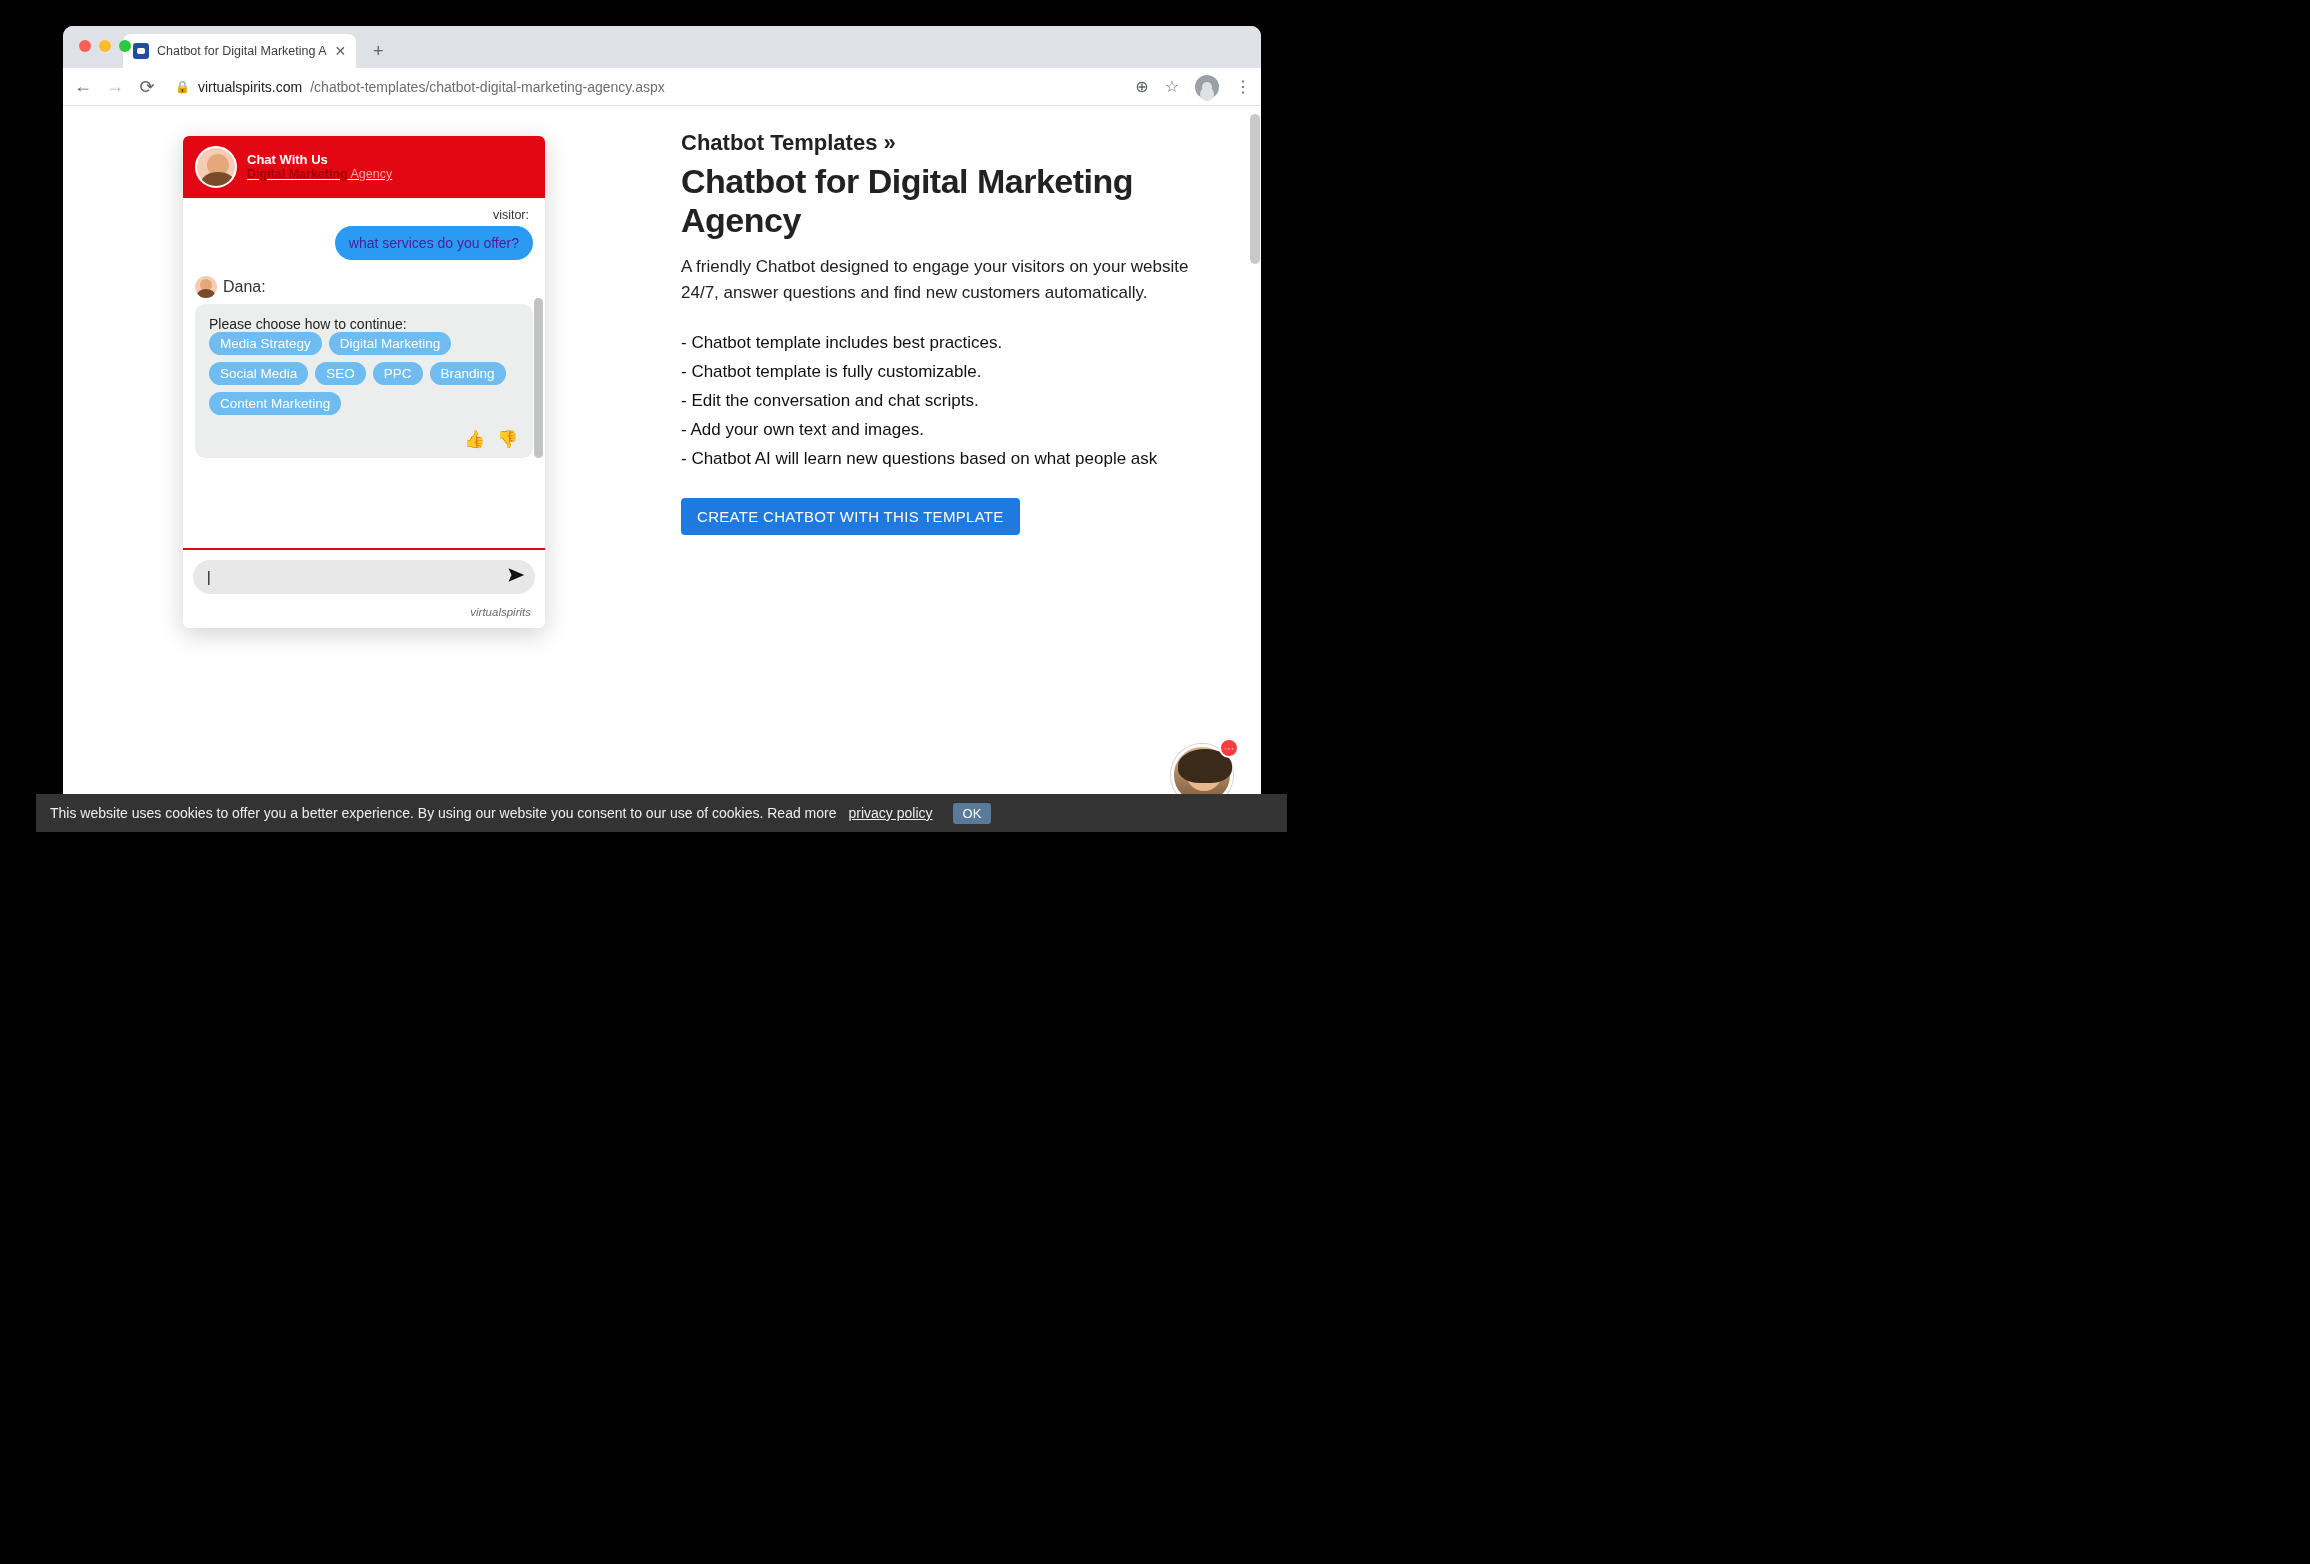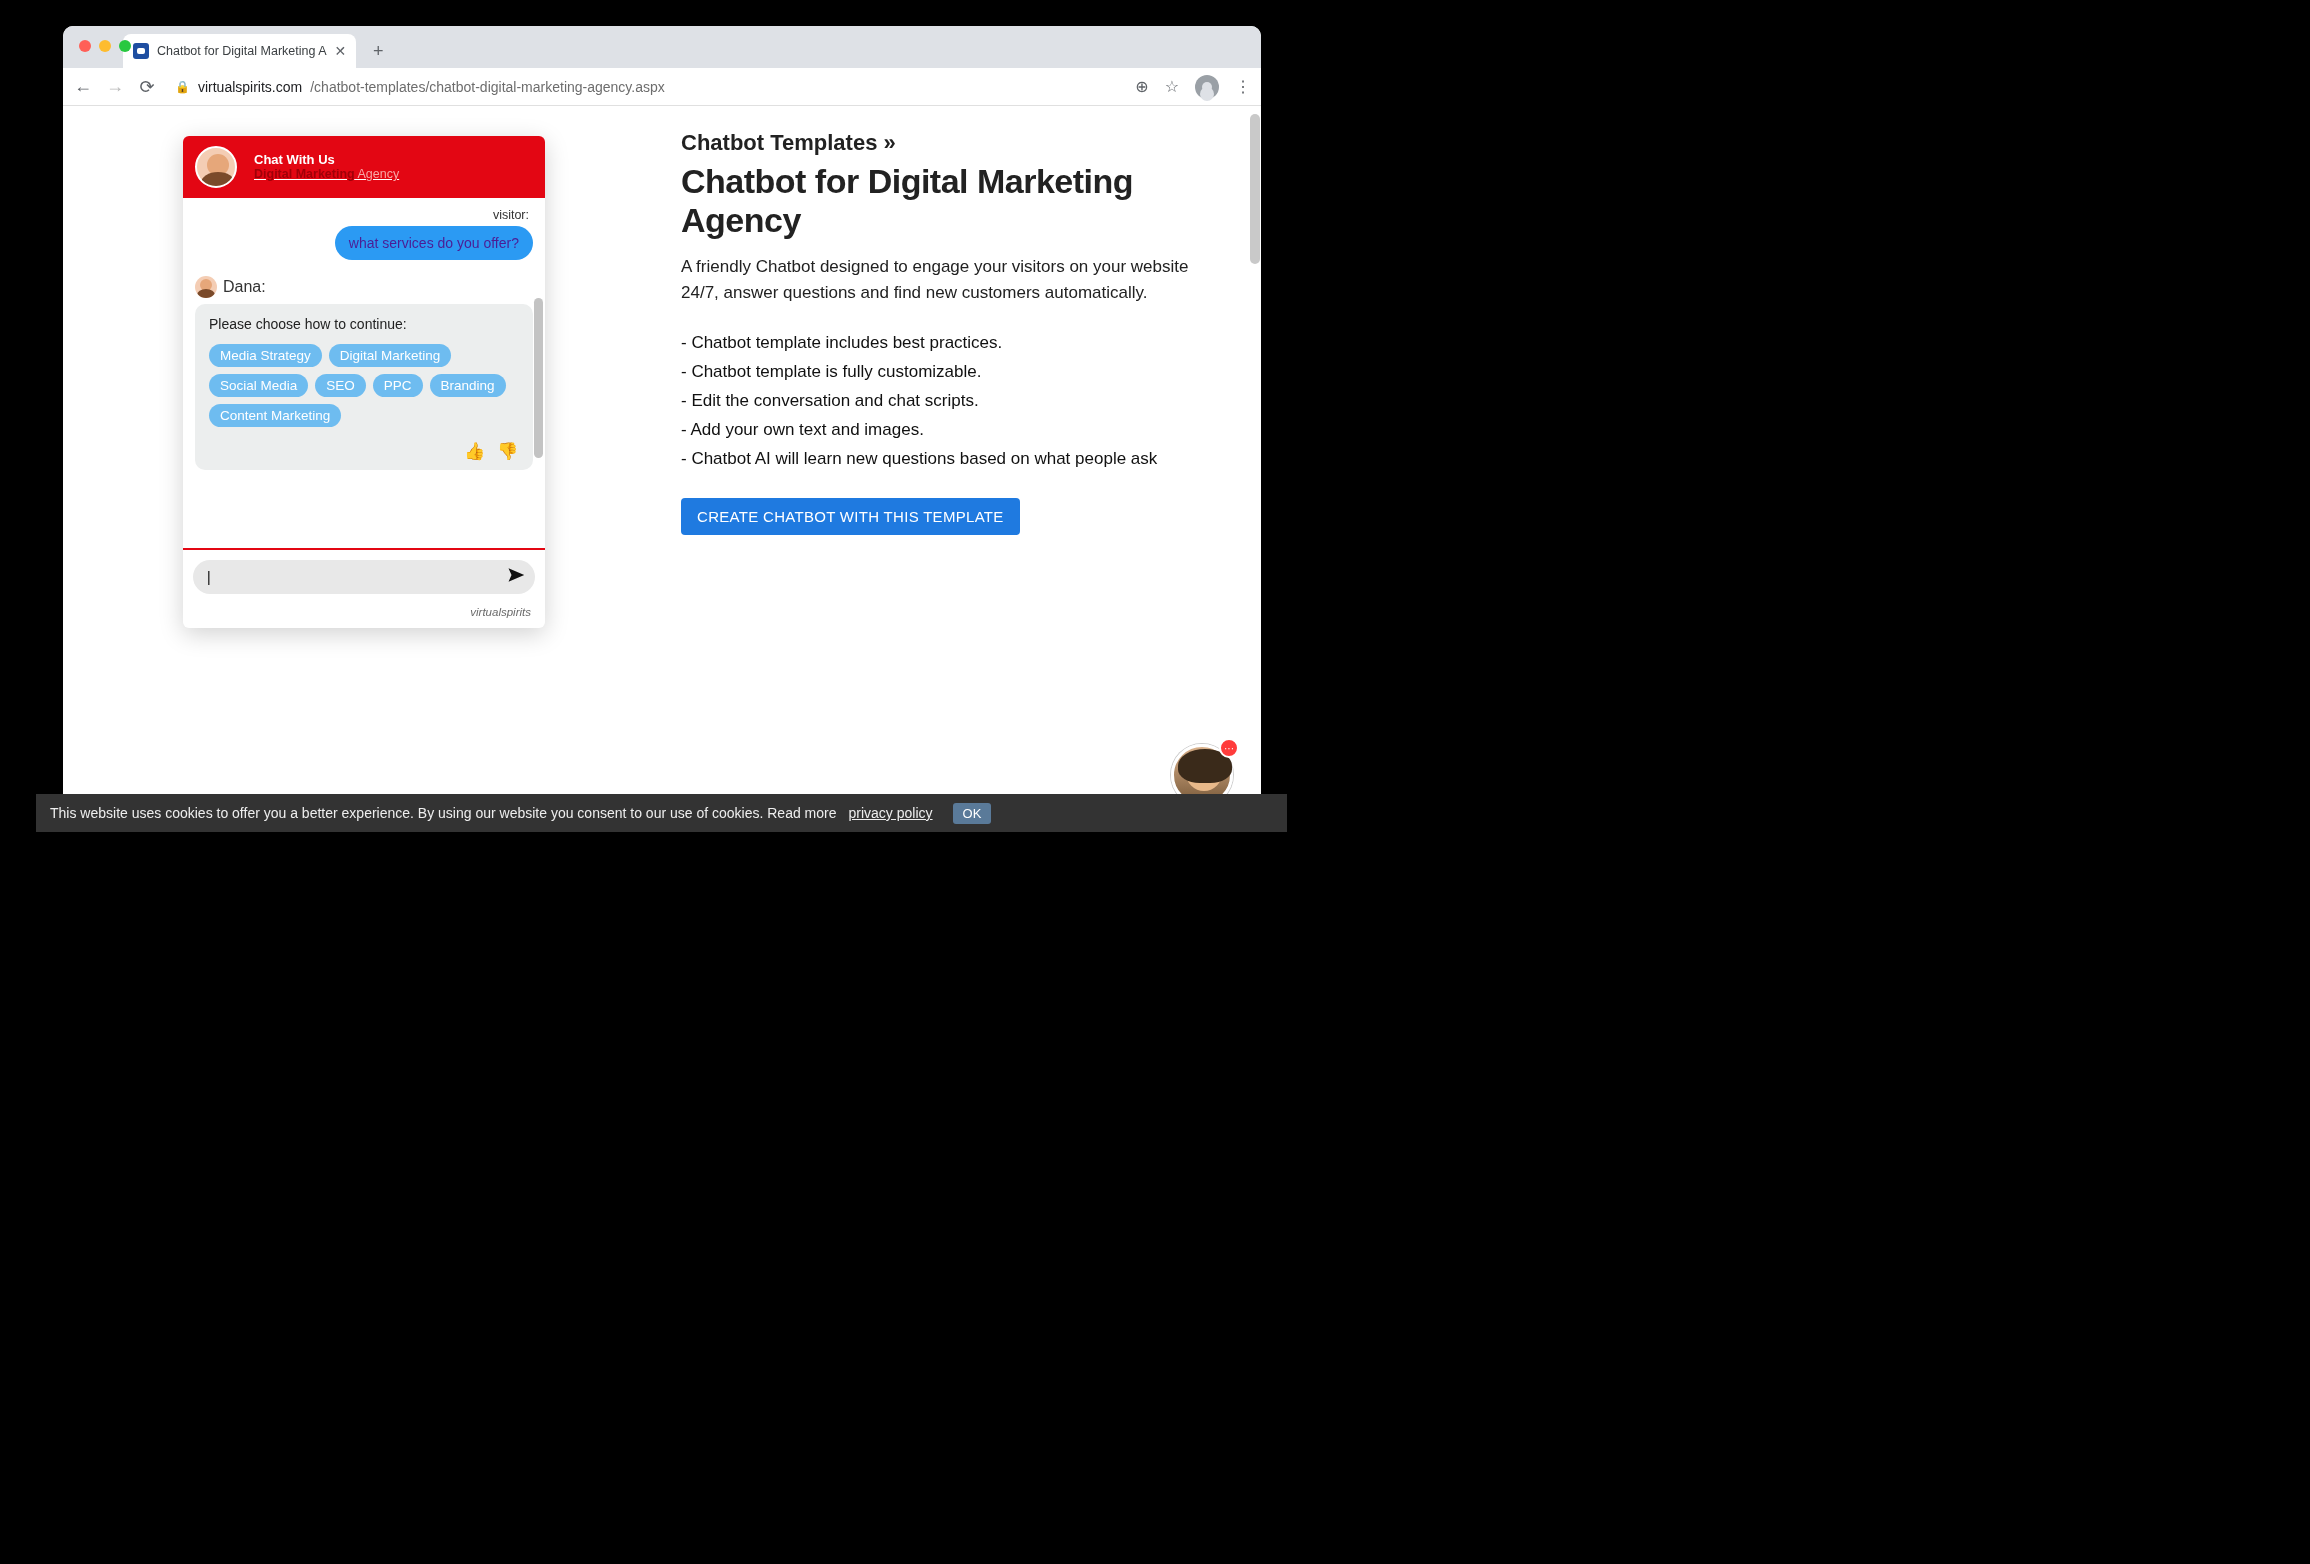--- a/index.html
+++ b/index.html
@@ -108,21 +108,21 @@
     color:#fff;
   }
   .agent-avatar{
     width:42px;height:42px;border-radius:50%;
     background:#f4cdb4;
     border:2px solid #fff;
     position:relative; overflow:hidden;
   }
   .agent-avatar::before{content:"";position:absolute;left:10px;top:6px;width:22px;height:22px;border-radius:50%;background:#e6a77a;}
   .agent-avatar::after{content:"";position:absolute;left:4px;top:24px;width:34px;height:22px;border-radius:50% 50% 0 0;background:#7a4a2a;}
-  .chat-titles{display:flex;flex-direction:column;line-height:1.2;margin-left:7px;}
+  .chat-titles{display:flex;flex-direction:column;line-height:1.2;}
   .chat-title{font-size:13px;font-weight:700;}
   .chat-sub{font-size:12.5px;text-decoration:underline;}
   .chat-sub .orange{color:#a00008;font-weight:700;}
   .chat-sub .faded{color:#f7a6a6;}
   .chat-body{
     position:absolute; left:0; right:0; top:62px; bottom:80px;
     background:#fff; padding:8px 12px 4px 12px;
   }
   .visitor-label{ text-align:right; font-size:12.5px; color:#333; margin:2px 4px 4px 0;}
   .visitor-bubble{
@@ -139,21 +139,21 @@
   }
   .dana-avatar::before{content:"";position:absolute;left:5px;top:3px;width:12px;height:12px;border-radius:50%;background:#e6a77a;}
   .dana-avatar::after{content:"";position:absolute;left:2px;top:13px;width:18px;height:12px;border-radius:50% 50% 0 0;background:#7a4a2a;}
   .dana-name{font-size:16px;color:#333;text-align:right;}
   .dana-bubble{
     background:#eceeee; border-radius:10px;
     padding:12px 14px 8px 14px;
     font-size:14px; color:#222;
     position:relative;
   }
-  .dana-prompt{margin-bottom:12px;}
+  .dana-prompt{}
   .chips{display:flex;flex-wrap:wrap;gap:7px;}
   .chip{
     background:#6ebcf0;color:#fff;
     padding:4px 11px;border-radius:14px;
     font-size:13.5px;
   }
   .thumbs{display:flex;justify-content:flex-end;gap:12px;margin-top:14px;color:#7a7a7a;font-size:17px;}
   .chat-scrollbar{
     position:absolute; right:2px; top:62px; width:9px; height:200px;
   }

